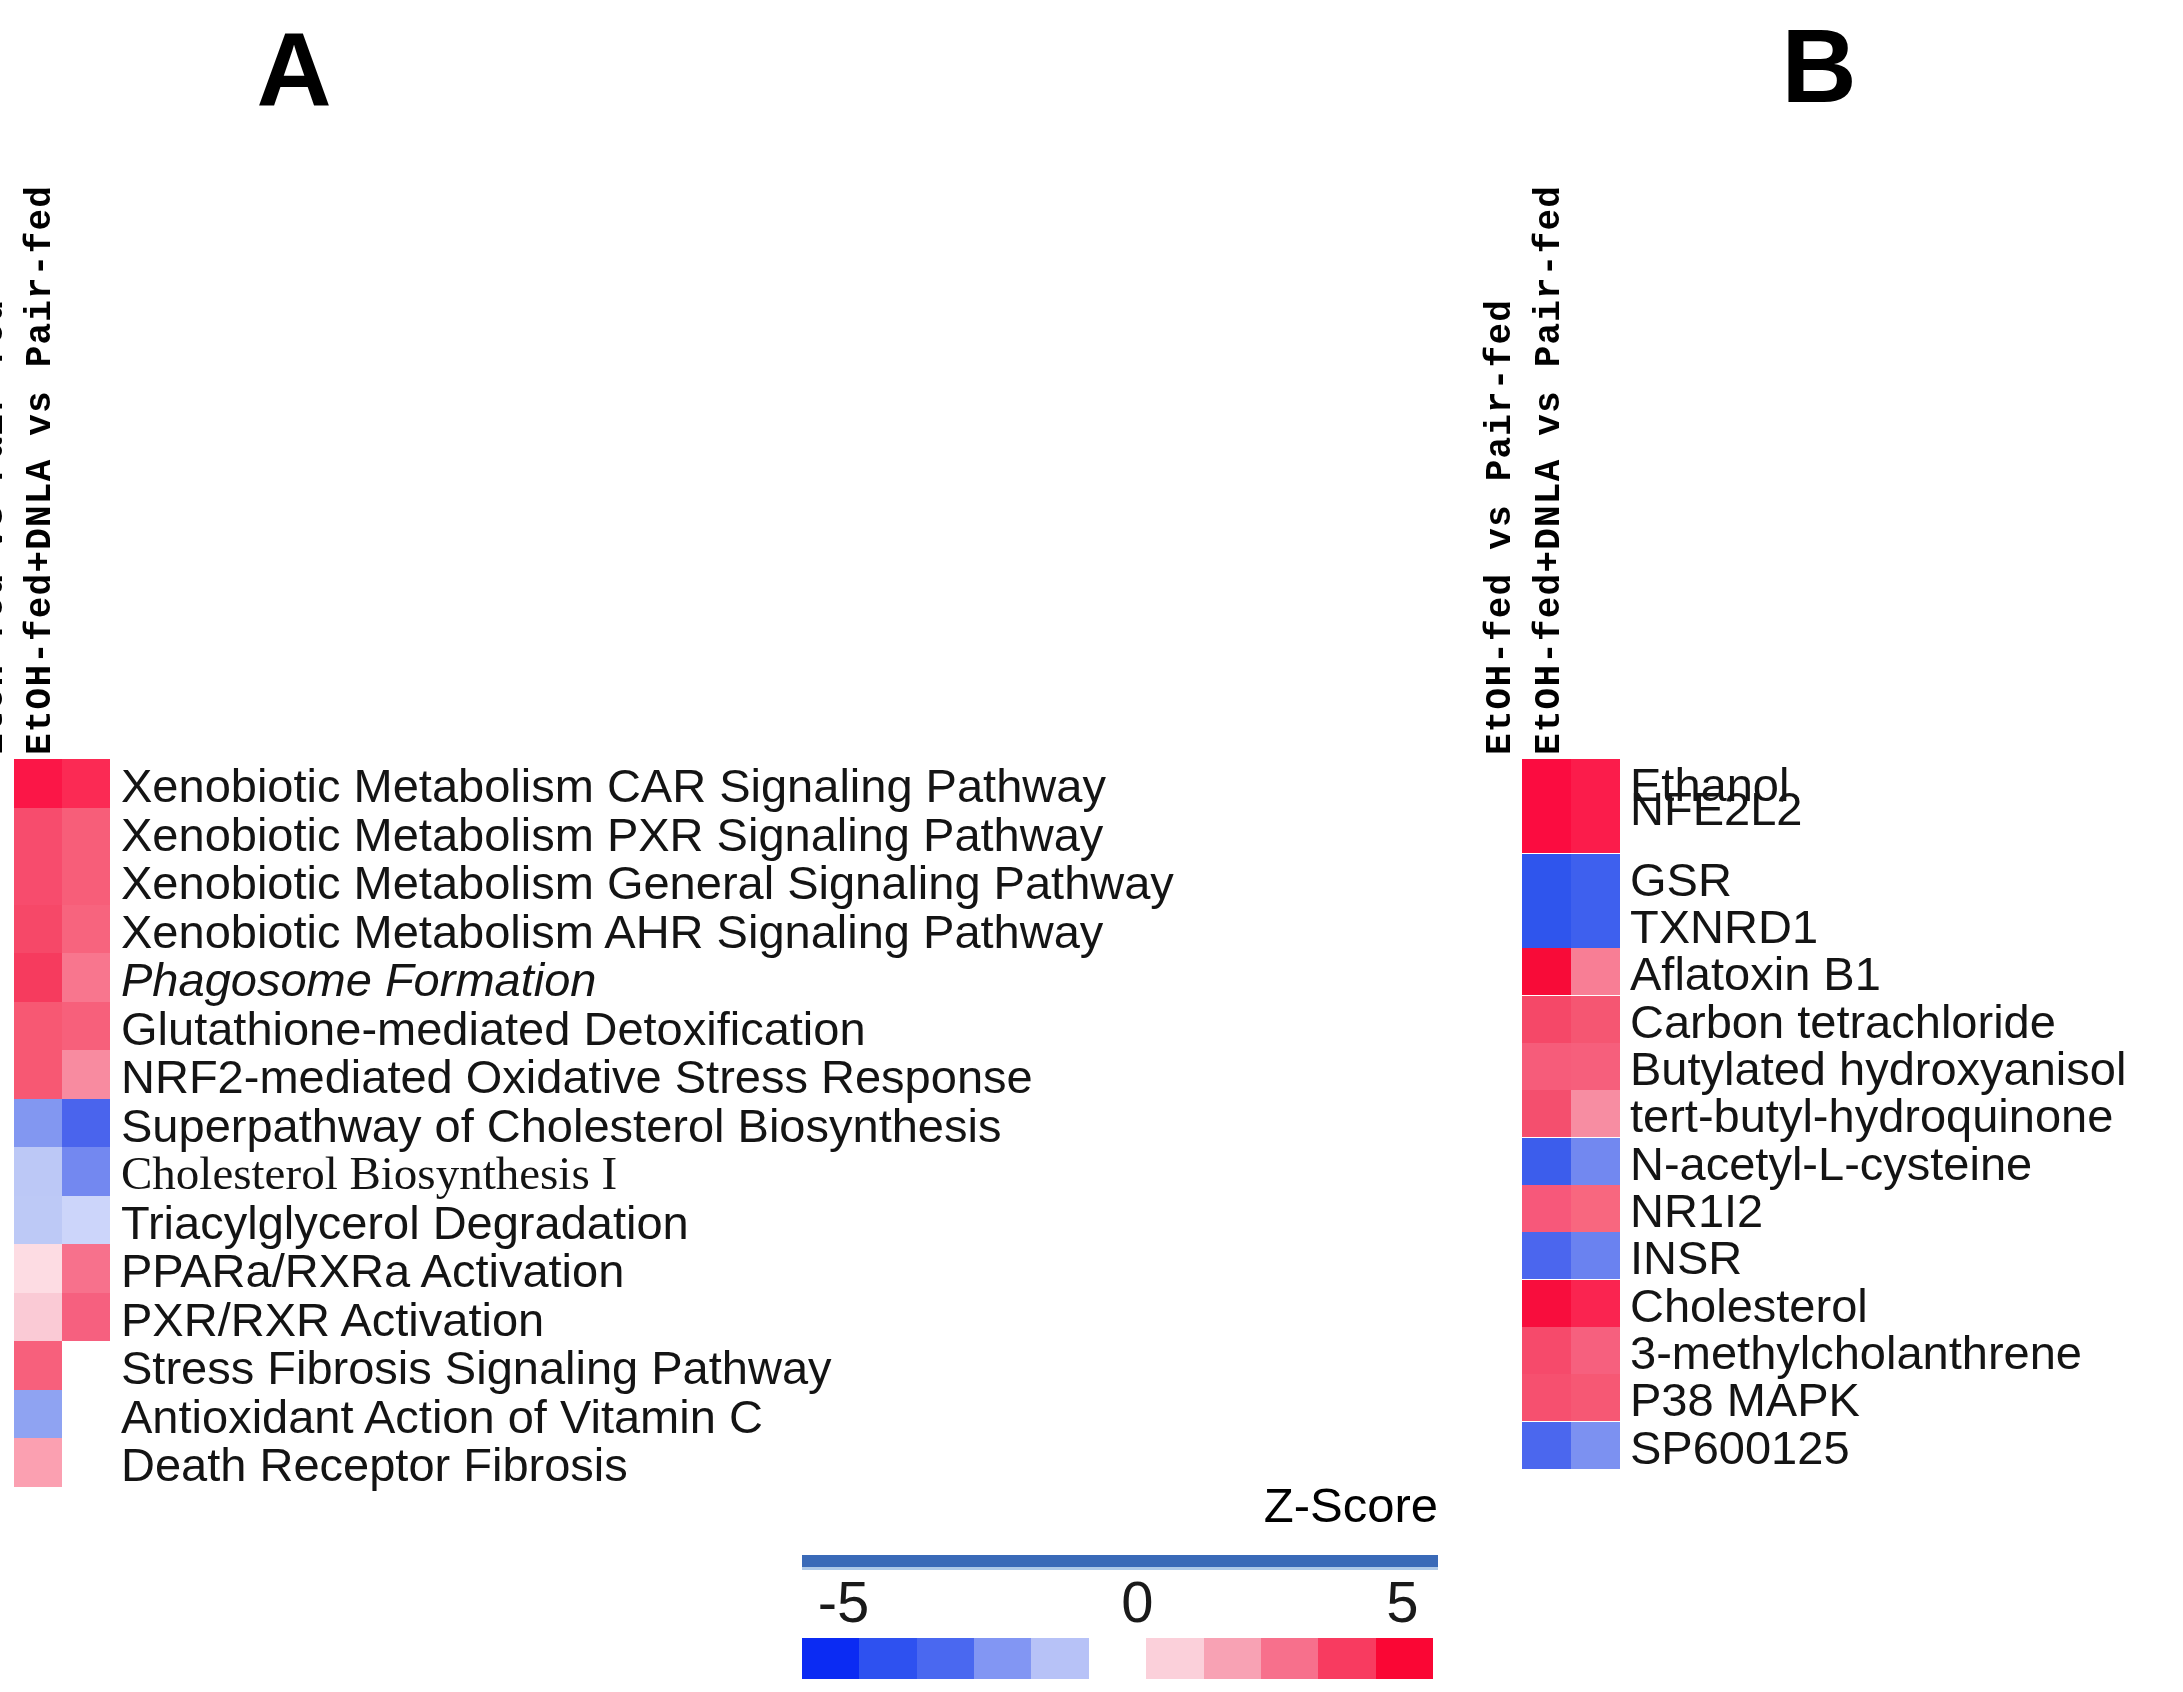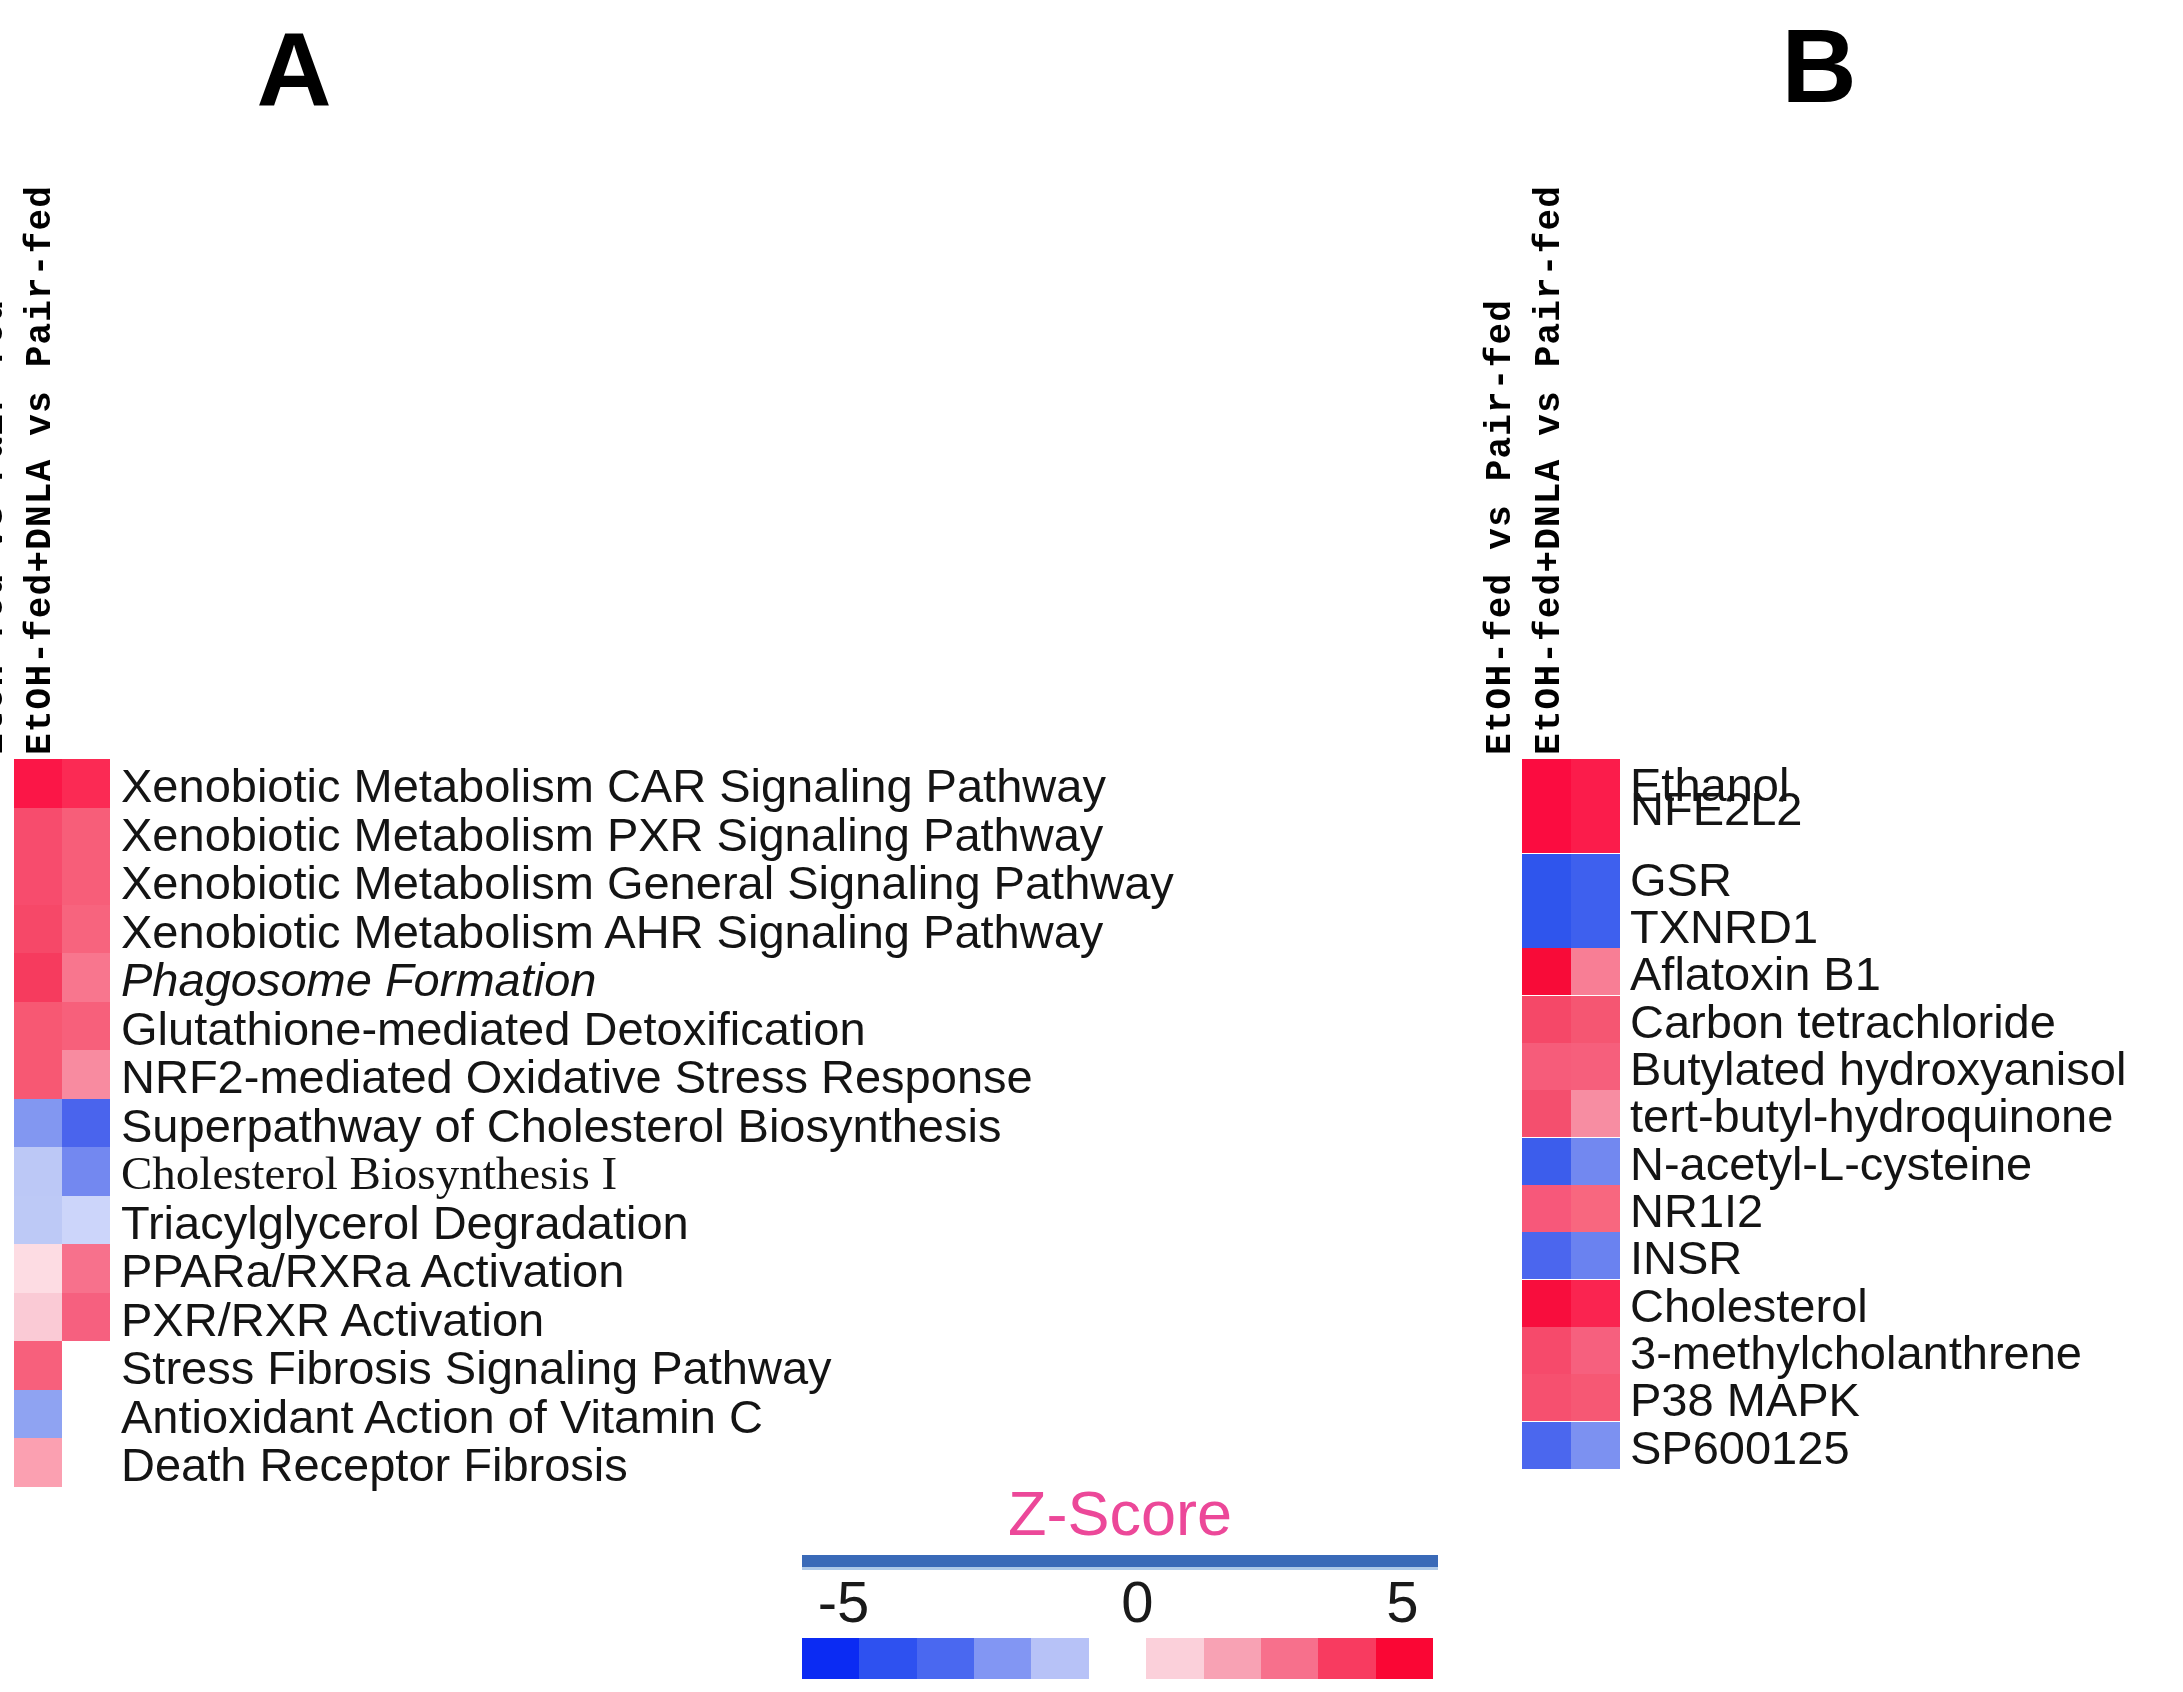--- a/index.html
+++ b/index.html
@@ -17,22 +17,22 @@
     font-weight:700;font-size:36px;letter-spacing:1.2px;color:#000;
     transform:rotate(-90deg);transform-origin:left bottom;
   }
   .cell{position:absolute;}
   .rowlabel{
     position:absolute;display:flex;align-items:center;
     font-size:47px;line-height:1;color:#141414;white-space:nowrap;
     padding-top:3.6px;box-sizing:border-box;
   }
   .legend-title{
-    position:absolute;left:802px;top:1477px;width:636px;text-align:center;
-    font-size:63px;color:#ec4899;
+    position:absolute;left:802px;top:1477px;width:636px;text-align:right;
+    font-size:49px;color:#000000;
   }
   .axis-bar{
     position:absolute;left:802px;top:1555px;width:636px;height:12px;
     border-bottom:3.6px solid #AEC9E8;box-sizing:content-box;
   }
   .tick{
     position:absolute;top:1573px;width:83px;text-align:center;
     font-size:58px;color:#1a1a1a;line-height:1;
   }
   .colorbar{

